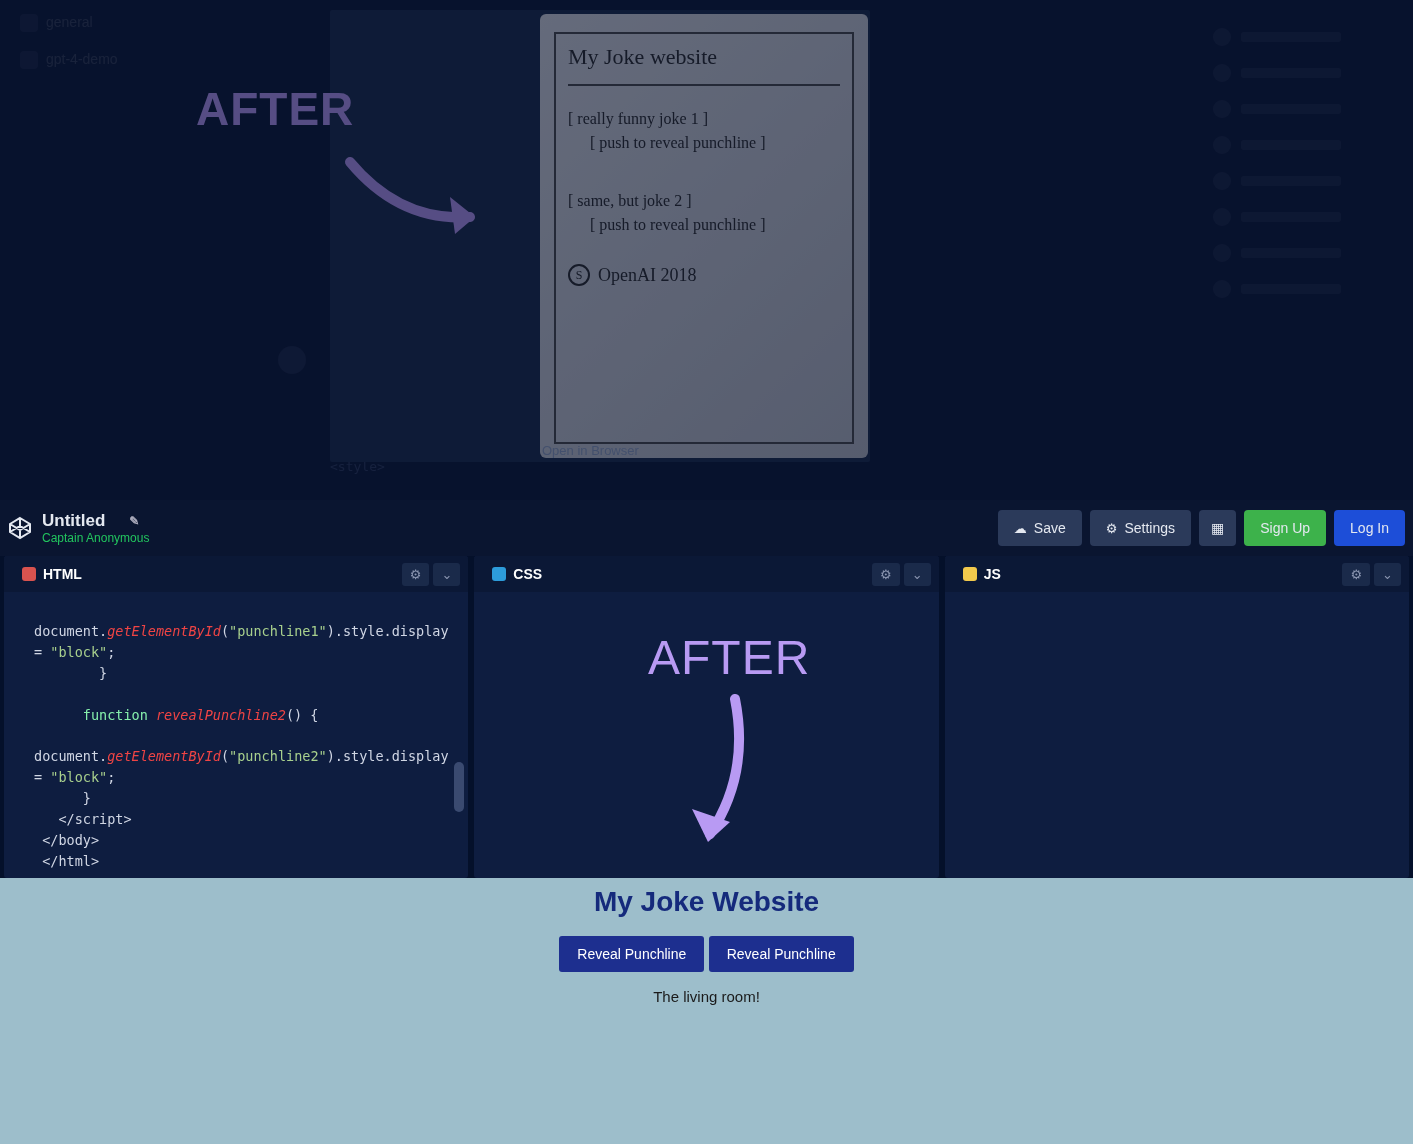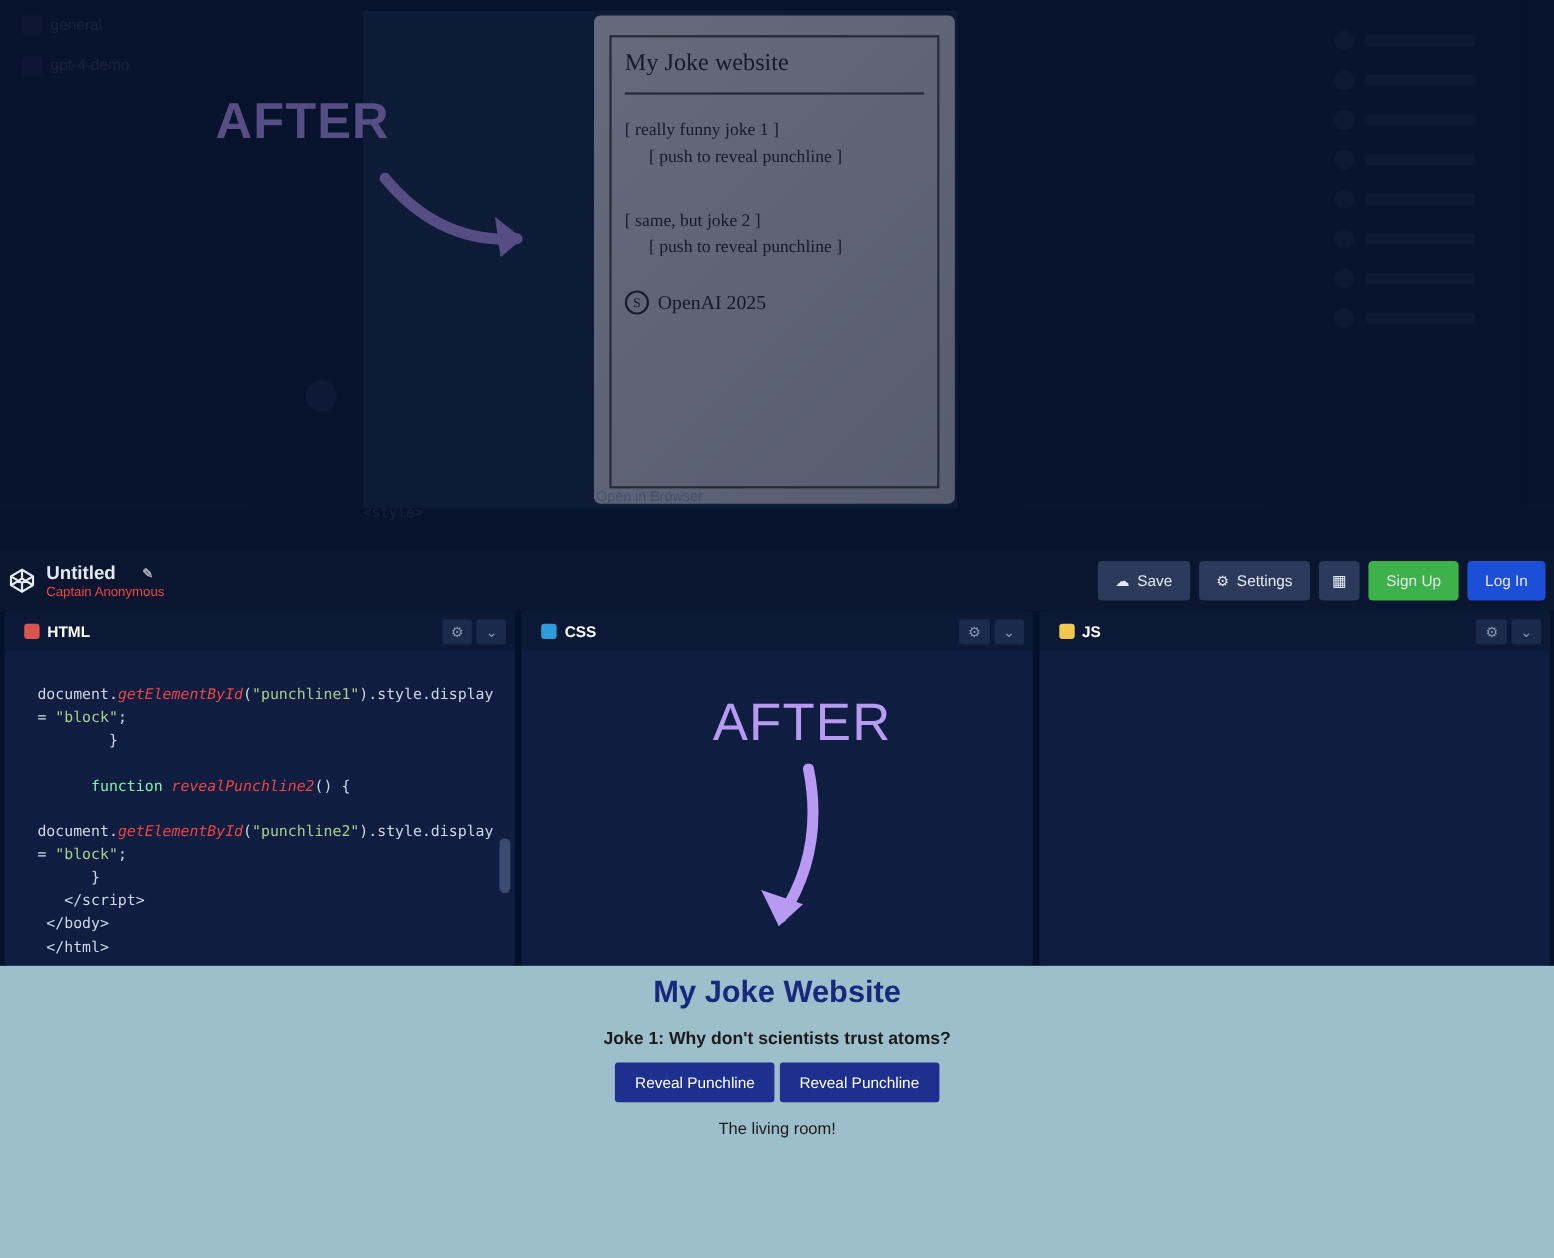--- a/index.html
+++ b/index.html
@@ -131,21 +131,21 @@
     position:absolute;
     top:500px; left:0; right:0; height:56px;
     background:#0a1530;
     display:flex; align-items:center;
     padding:0 8px;
   }
   .cp-logo { width:24px;height:24px;margin-right:10px; }
   .cp-titleblock { flex:0 0 auto; }
   .cp-title { font-size:17px;font-weight:600;color:#e4e8f0;display:flex;align-items:center;gap:24px; }
   .cp-pencil{font-size:12px;color:#aab;}
-  .cp-sub { font-size:12px;color:#ef4444; }
+  .cp-sub { font-size:12px;color:#22c55e; }
   .cp-spacer{flex:1;}
   .cp-btn {
     background:#2b3a5a; color:#e4e8f0;
     border:none; padding:10px 16px; font-size:14px;
     border-radius:4px; margin-left:8px;
     display:inline-flex;align-items:center;gap:7px;
     cursor:pointer;
   }
   .cp-btn .ic{font-size:13px;}
   .cp-btn.grid{padding:10px 12px;}
@@ -305,21 +305,21 @@
     <div class="sketch-paper">
       <div class="sketch-inner">
         <div class="sketch-title">My Joke website</div>
         <div class="sketch-line">[ really funny joke 1 ]</div>
         <div class="sketch-line indent">[ push to reveal punchline ]</div>
         <div class="sketch-gap"></div>
         <div class="sketch-line">[ same, but joke 2 ]</div>
         <div class="sketch-line indent">[ push to reveal punchline ]</div>
         <div class="sketch-footer">
           <span class="swirl">S</span>
-          <span>OpenAI 2025</span>
+          <span>OpenAI 2018</span>
         </div>
       </div>
     </div>
     <div class="open-browser">Open in Browser</div>
   </div>
 
   <div class="before-label">AFTER</div>
   <svg class="arrow-before" viewBox="0 0 160 100">
     <path d="M10 10 Q 60 70 130 65" stroke="#b89af3" stroke-width="10" fill="none" stroke-linecap="round"></path>
     <path d="M135 65 L110 45 L115 82 Z" fill="#b89af3"></path>
@@ -416,17 +416,16 @@
 </div>
 
 <div class="after-label">AFTER</div>
 <svg class="arrow-after" viewBox="0 0 80 160">
   <path d="M55 5 Q 70 80 30 140" stroke="#b89af3" stroke-width="10" fill="none" stroke-linecap="round"></path>
   <path d="M28 148 L12 115 L50 128 Z" fill="#b89af3"></path>
 </svg>
 
 <div class="preview">
   <div class="pv-title">My Joke Website</div>
-  <div class="pv-joke">Joke 1: Why don't scientists trust atoms?</div>
   <button class="pv-btn">Reveal Punchline</button>
   <button class="pv-btn">Reveal Punchline</button>
   <div class="pv-punch">The living room!</div>
 </div>
 
 </body></html>

